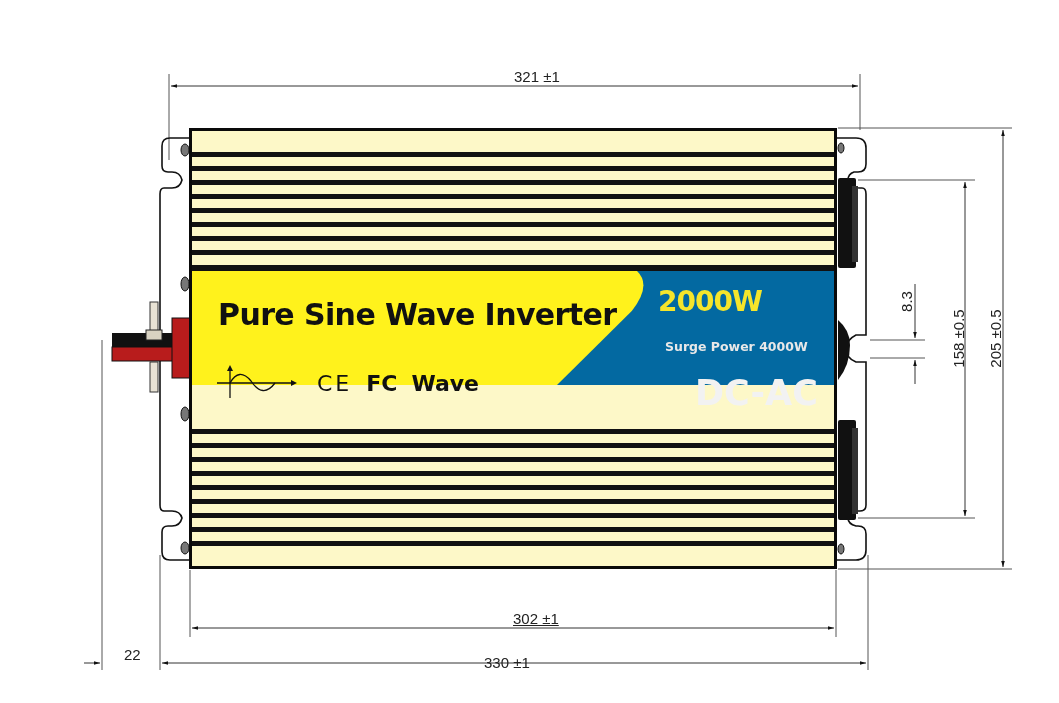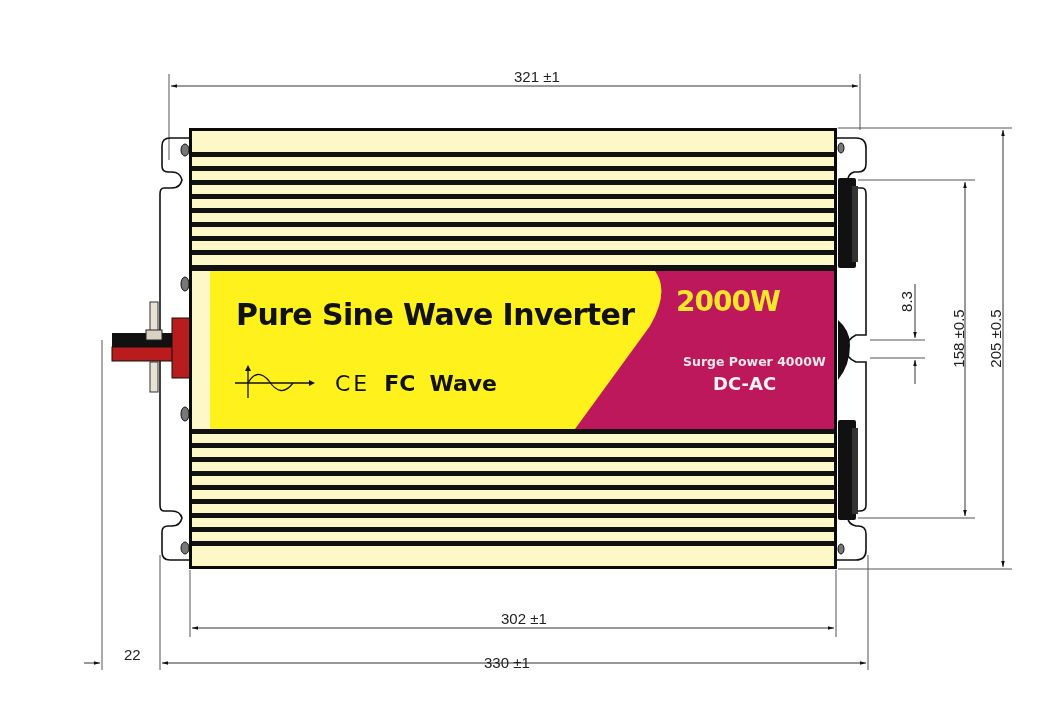--- a/index.html
+++ b/index.html
@@ -3,27 +3,27 @@
 <meta charset="utf-8">
 <style>
   html, body { margin:0; padding:0; background:#ffffff; }
   body { width:1059px; height:703px; position:relative; overflow:hidden; font-family:"Liberation Sans", sans-serif; }
   .abs { position:absolute; }
   .dim-text { position:absolute; font-family:"Liberation Sans", sans-serif; font-size:15px; color:#222; white-space:nowrap; }
   .vtext { position:absolute; font-family:"Liberation Sans", sans-serif; font-size:15px; color:#222; white-space:nowrap; transform:rotate(-90deg); transform-origin:center center; }
   .body-box { position:absolute; left:189px; top:128px; width:648px; height:441px; border:3px solid #0a0a0a; box-sizing:border-box; background:#fdf8c8; overflow:hidden; }
   .fin-area { position:absolute; left:0; width:100%; }
   .fin { position:absolute; left:0; width:100%; height:5px; background:#111; }
-  .label-band { position:absolute; left:18px; top:140px; width:100%; height:158px; background:#be185d; }
+  .label-band { position:absolute; left:0; top:140px; width:100%; height:114px; background:#0369a1; }
   .label-yellow { position:absolute; left:0; top:0; height:100%; width:100%; }
   .title { position:absolute; left:26px; top:26px; font-family:"DejaVu Sans", sans-serif; font-weight:bold; font-size:30px; color:#111; letter-spacing:-0.6px; }
   .certs { position:absolute; left:125px; top:100px; font-family:"DejaVu Sans", sans-serif; font-weight:bold; font-size:22px; color:#111; display:flex; gap:14px; align-items:flex-end; }
   .power { position:absolute; left:466px; top:14px; font-family:"DejaVu Sans", sans-serif; font-weight:bold; font-size:28px; color:#f5e52b; letter-spacing:-1px; }
-  .surge { position:absolute; left:473px; top:68px; font-family:"DejaVu Sans", sans-serif; font-weight:bold; font-size:12.5px; color:#e8e8e8;margin-top:15px; }
-  .dcac { position:absolute; left:503px; top:102px; font-family:"DejaVu Sans", sans-serif; font-weight:bold; font-size:18px; color:#f2f2f2; }
+  .surge { position:absolute; left:473px; top:68px; font-family:"DejaVu Sans", sans-serif; font-weight:bold; font-size:12.5px; color:#e8e8e8; }
+  .dcac { position:absolute; left:503px; top:102px; font-family:"DejaVu Sans", sans-serif; font-weight:bold; font-size:35px; color:#f2f2f2; }
 </style>
 </head>
 <body>
 
 <svg class="abs" style="left:0;top:0" width="1059" height="703" viewBox="0 0 1059 703">
   <defs>
     <marker id="arr" viewBox="0 0 10 10" refX="10" refY="5" markerWidth="12" markerHeight="6" orient="auto-start-reverse" markerUnits="userSpaceOnUse">
       <path d="M0,2 L10,5 L0,8 z" fill="#111"></path>
     </marker>
   </defs>
@@ -136,18 +136,18 @@
     <div class="fin" style="top:42px"></div>
     <div class="fin" style="top:56px"></div>
     <div class="fin" style="top:70px"></div>
     <div class="fin" style="top:84px"></div>
     <div class="fin" style="top:98px"></div>
     <div class="fin" style="top:112px"></div>
   </div>
 </div>
 
 <div class="dim-text" style="left:514px;top:68px;">321 ±1</div>
-<div class="dim-text" style="left:501px;top:610px;">302 ±1</div>
+<div class="dim-text" style="left:513px;top:610px;text-decoration:underline;">302 ±1</div>
 <div class="dim-text" style="left:484px;top:654px;">330 ±1</div>
 <div class="dim-text" style="left:124px;top:646px;">22</div>
 <div class="vtext" style="left:893px;top:293px;width:26px;text-align:center;">8.3</div>
 <div class="vtext" style="left:920px;top:330px;width:76px;text-align:center;">158 ±0.5</div>
 <div class="vtext" style="left:957px;top:330px;width:76px;text-align:center;">205 ±0.5</div>
 
 </body></html>

